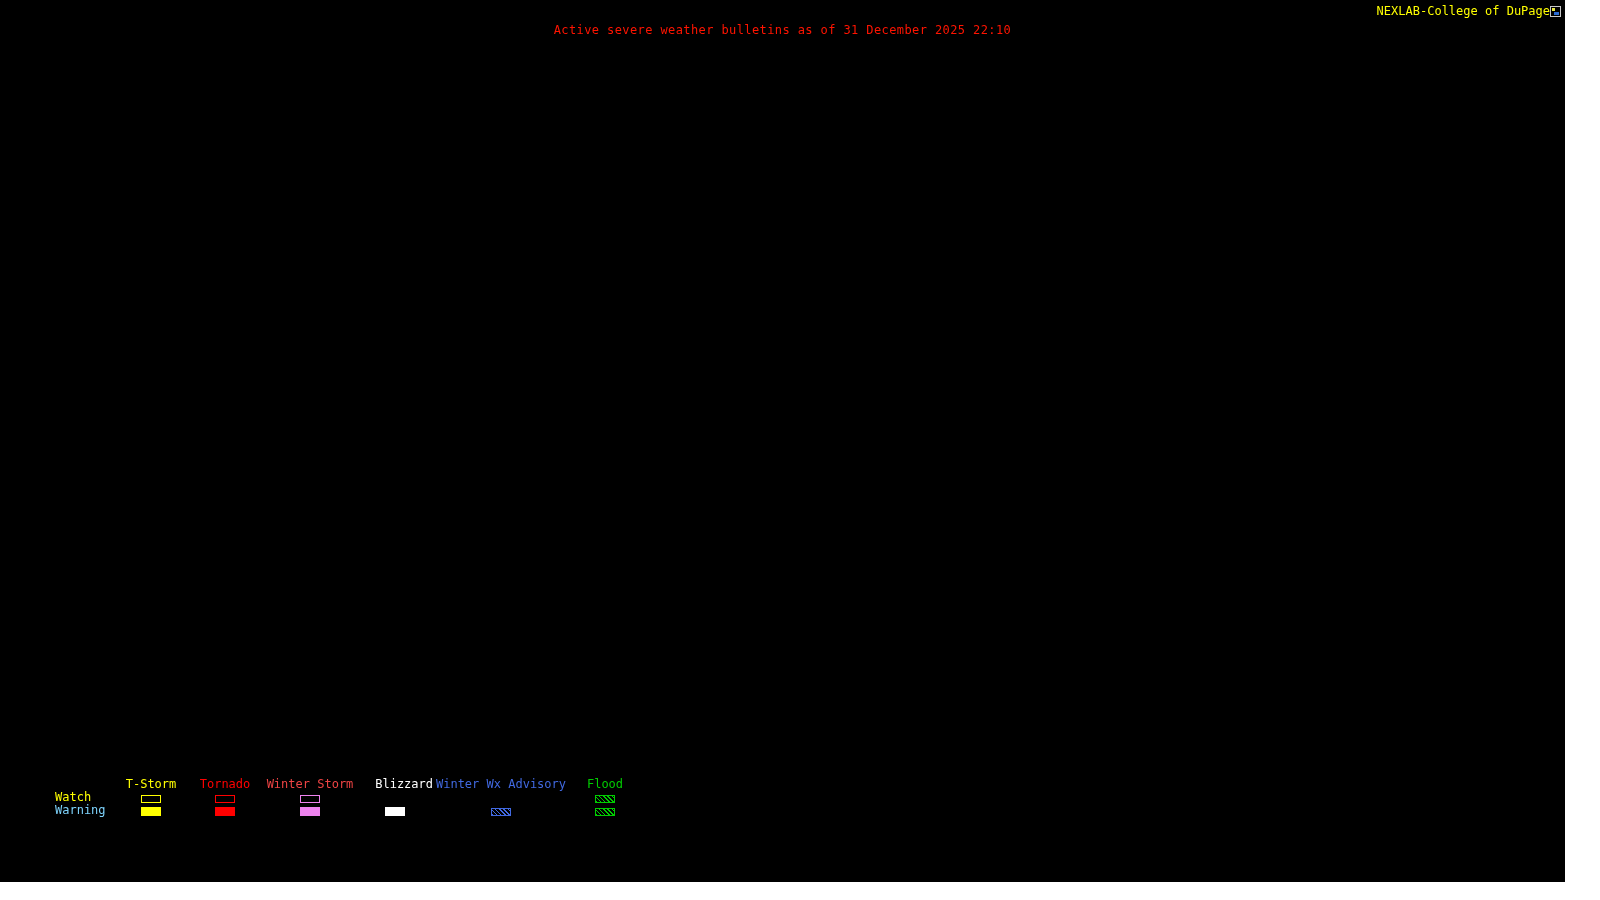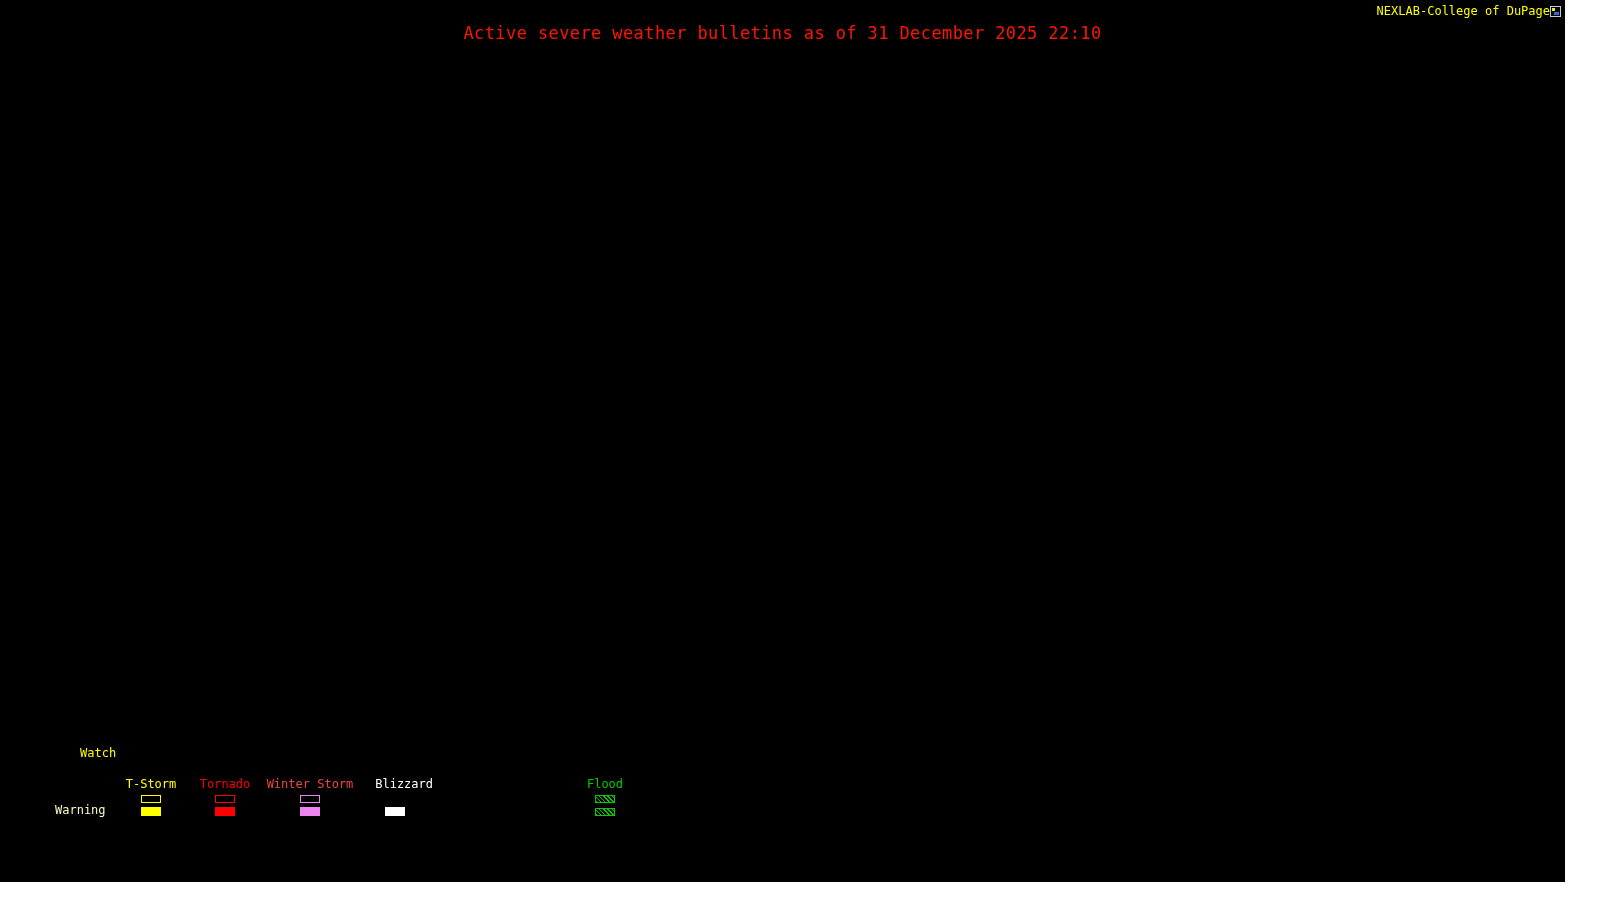--- a/index.html
+++ b/index.html
@@ -10,21 +10,21 @@
     position:relative;
     overflow:hidden;
   }
   .map {
     position:absolute; left:0; top:0;
     width:1565px; height:882px;
     background:#000000;
   }
   .bulletin-title {
     position:absolute; top:23px; left:0; width:100%;
-    text-align:center; font-size:17px; letter-spacing:0.4px;
+    text-align:center; font-size:12px; letter-spacing:0.4px;
     white-space:pre;
   }
   .brand {
     position:absolute; top:4px; right:4px;
     display:flex; align-items:center; gap:0;
     font-size:12px; white-space:pre;
   }
   .corner-icon {
     display:inline-block; width:11px; height:11px;
     border:1px solid #c8c8c8; background:#000; position:relative;
@@ -32,21 +32,21 @@
   .corner-icon::before {
     content:""; position:absolute; left:1px; top:1px;
     width:3px; height:3px; background:#e8e840;
   }
   .corner-icon::after {
     content:""; position:absolute; right:1px; bottom:1px;
     width:5px; height:3px; background:#2b6cd4;
   }
   .legend { position:absolute; left:0; top:0; width:100%; height:100%; font-size:12px; }
   .row-label { position:absolute; left:55px; white-space:pre; }
-  .row-label.watch { top:746px;margin-left:25px; }
+  .row-label.watch { top:790px; }
   .row-label.warning { top:803px; }
   .col { position:absolute; top:777px; text-align:center; }
   .col-0 { left:114px; width:74px; }
   .col-1 { left:187px; width:76px; }
   .col-2 { left:262px; width:96px; }
   .col-3 { left:357px; width:76px;text-align:right; }
   .col-4 { left:430px; width:142px; }
   .col-5 { left:567px; width:76px; }
   .col-label { height:15px; line-height:14px; white-space:pre; }
   .slot { height:13px; display:flex; align-items:center; justify-content:center; }
@@ -68,21 +68,21 @@
   <div class="bulletin-title" style="color: rgb(255, 20, 0);">Active severe weather bulletins as of 31 December 2025 22:10</div>
 
   <div class="brand">
     <span style="color: rgb(255, 255, 0);">NEXLAB-College of DuPage</span>
     <span class="corner-icon"></span>
   </div>
 
   <div class="legend">
 
     <div class="row-label watch" style="color: rgb(255, 255, 0);">Watch</div>
-    <div class="row-label warning" style="color: #fef9c3;">Warning</div>
+    <div class="row-label warning" style="color: #7dd3fc;">Warning</div>
 
     <div class="col col-0">
       <div class="col-label" style="color: rgb(255, 255, 0);">T-Storm</div>
       <div class="slot">
         <span class="swatch outline" style="color: rgb(255, 255, 0);"></span>
       </div>
       <div class="slot">
         <span class="swatch fill" style="color: rgb(255, 255, 0);"></span>
       </div>
     </div>
@@ -110,20 +110,29 @@
     <div class="col col-3">
       <div class="col-label" style="color: rgb(255, 255, 255);">Blizzard</div>
       <div class="slot">
         <span class="swatch none"></span>
       </div>
       <div class="slot">
         <span class="swatch fill" style="color: rgb(255, 255, 255);"></span>
       </div>
     </div>
 
+    <div class="col col-4">
+      <div class="col-label" style="color: rgb(65, 105, 225);">Winter Wx Advisory</div>
+      <div class="slot">
+        <span class="swatch none"></span>
+      </div>
+      <div class="slot">
+        <span class="swatch hatch" style="color: rgb(65, 105, 225);"></span>
+      </div>
+    </div>
 
     <div class="col col-5">
       <div class="col-label" style="color: rgb(0, 204, 0);">Flood</div>
       <div class="slot">
         <span class="swatch hatch" style="color: rgb(0, 204, 0);"></span>
       </div>
       <div class="slot">
         <span class="swatch hatch" style="color: rgb(0, 204, 0);"></span>
       </div>
     </div>

